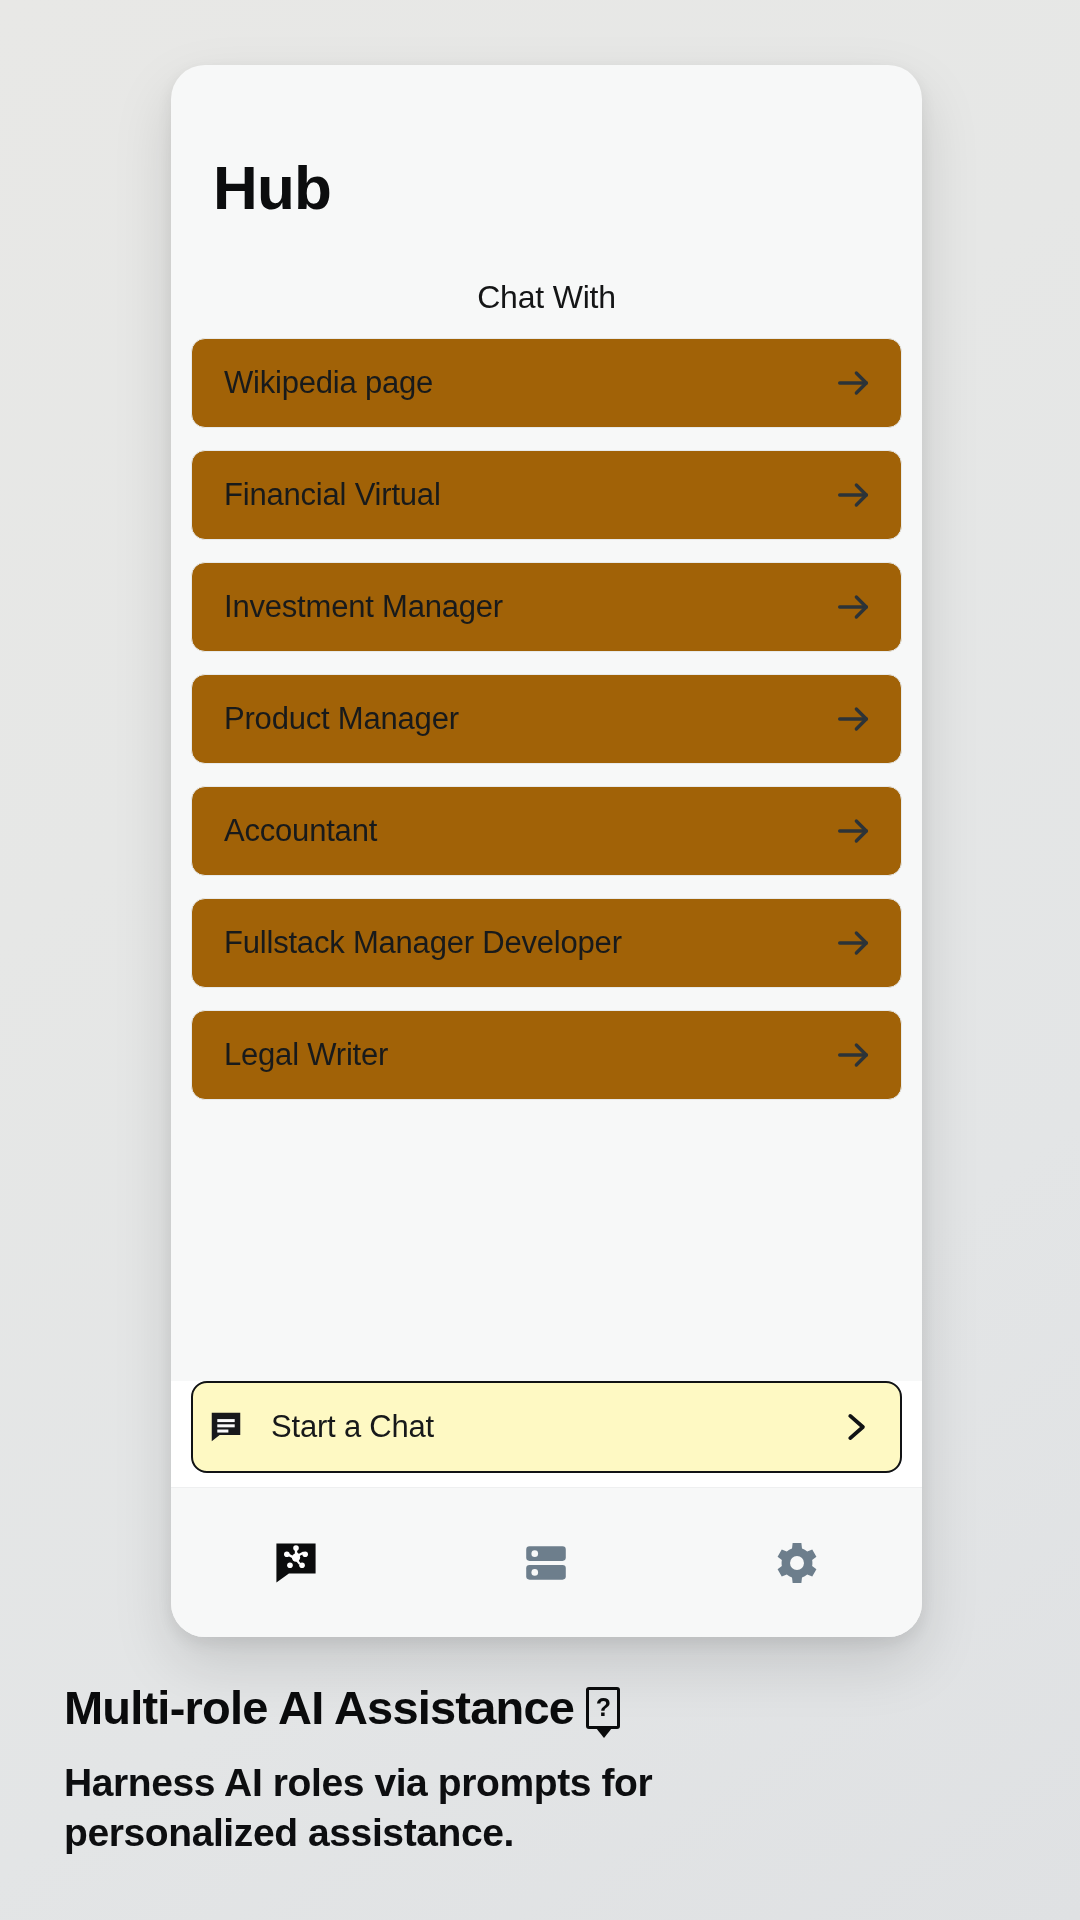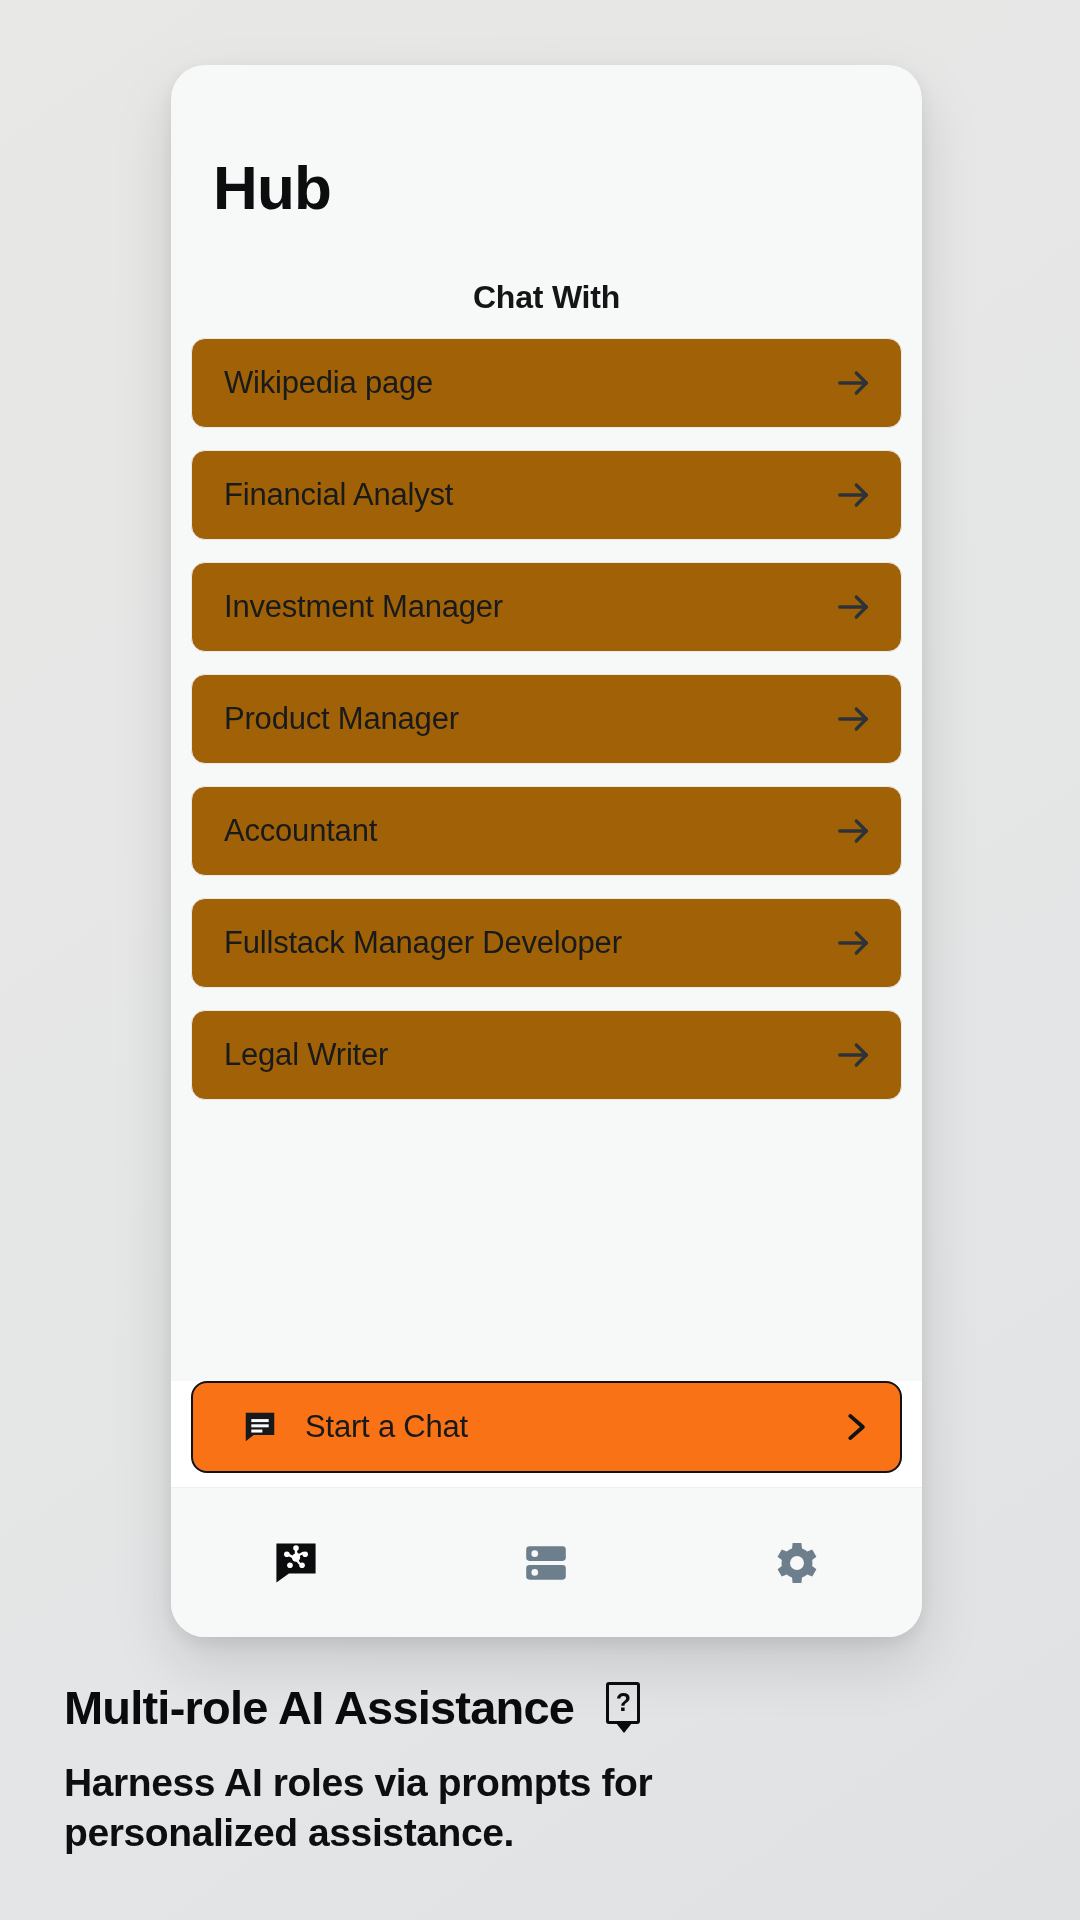--- a/index.html
+++ b/index.html
@@ -38,21 +38,21 @@
     color: #0c0d0e;
     letter-spacing: -0.8px;
     margin: 92px 12px 0 42px;
     line-height: 1;
   }
 
   
   .section-header {
     text-align: center;
     font-size: 32px;
-    font-weight: 700;
+    font-weight: 400;
     color: #141516;
     margin-top: 60px;
     letter-spacing: -0.2px;
   }
 
   
   .roles-scroll {
     position: relative;
     margin-top: 22px;
     padding: 0 20px;
@@ -105,22 +105,22 @@
     color: #111314;
     padding: 22px 0 14px;
     letter-spacing: 0.2px;
   }
 
   .start-chat-btn {
     display: flex;
     align-items: center;
     justify-content: space-between;
     height: 92px;
-    padding: 0 26px 0 48px;
-    background: #f97316;
+    padding: 0 26px 0 14px;
+    background: #fef9c3;
     border: 2.5px solid #111315;
     border-radius: 16px;
     margin-bottom: 14px;
     cursor: pointer;
   }
 
   .start-chat-left {
     display: flex;
     align-items: center;
     gap: 26px;
@@ -169,21 +169,22 @@
     top: 1682px;
     width: 900px;
   }
 
   .caption-title {
     font-size: 47px;
     font-weight: 700;
     color: #0a0b0c;
     letter-spacing: -0.8px;
     display: flex;
-    gap: 32px;
+    align-items: center;
+    gap: 12px;
     line-height: 1.1;
   }
 
   .tofu-glyph {
     display: inline-flex;
     align-items: center;
     justify-content: center;
     width: 34px;
     height: 42px;
     border: 3px solid #0a0b0c;
@@ -229,21 +230,21 @@
       <span class="role-label">Wikipedia page</span>
       <span class="arrow-icon">
         <svg viewBox="0 0 24 24" fill="none" stroke="currentColor" stroke-width="2" stroke-linecap="round" stroke-linejoin="round">
             <line x1="4" y1="12" x2="20" y2="12"></line>
             <polyline points="14 6 20 12 14 18"></polyline>
           </svg>
       </span>
     </div>
 
     <div class="role-item">
-      <span class="role-label">Financial Analyst</span>
+      <span class="role-label">Financial Virtual</span>
       <span class="arrow-icon">
         <svg viewBox="0 0 24 24" fill="none" stroke="currentColor" stroke-width="2" stroke-linecap="round" stroke-linejoin="round">
             <line x1="4" y1="12" x2="20" y2="12"></line>
             <polyline points="14 6 20 12 14 18"></polyline>
           </svg>
       </span>
     </div>
 
     <div class="role-item">
       <span class="role-label">Investment Manager</span>

